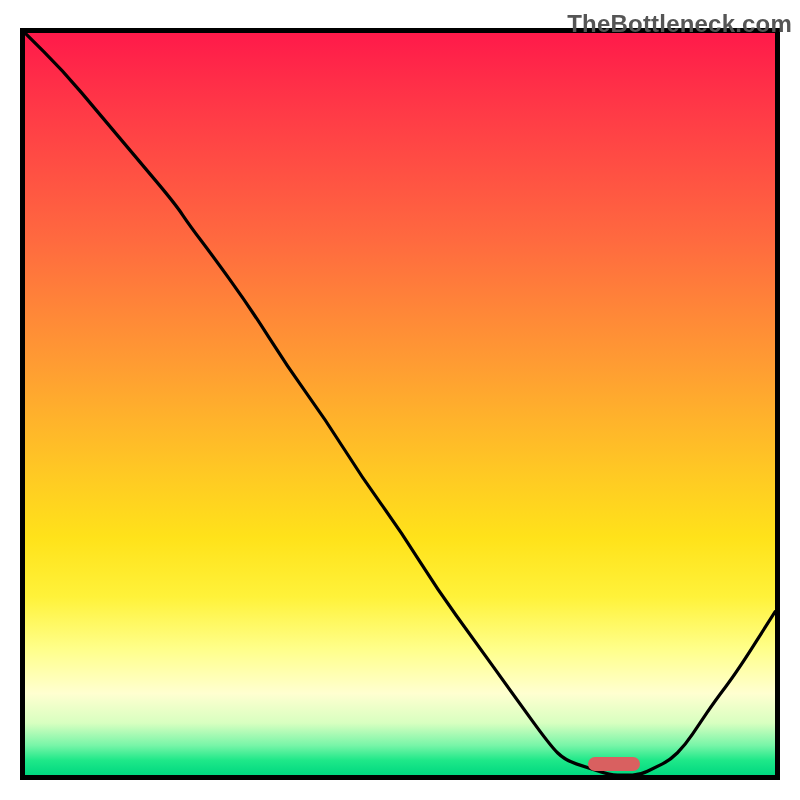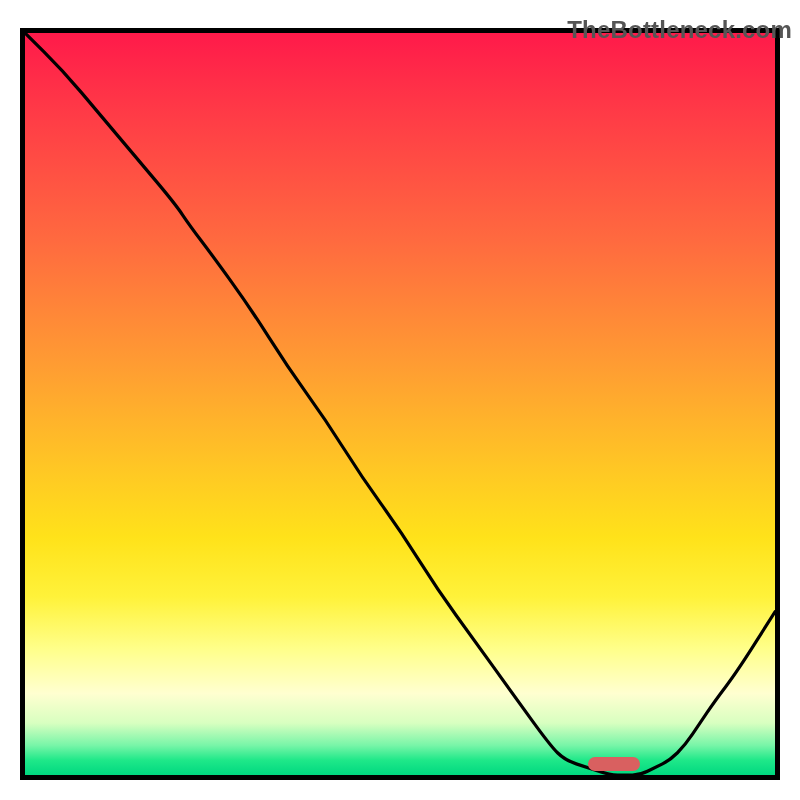--- a/index.html
+++ b/index.html
@@ -11,21 +11,21 @@
     background: #fff;
     font-family: Arial, Helvetica, sans-serif;
   }
   .container {
     position: relative;
     width: 800px;
     height: 800px;
   }
   .watermark {
     position: absolute;
-    top: 16px;
+    top: 10px;
     right: 8px;
     font-size: 24px;
     font-weight: bold;
     color: #555;
     letter-spacing: 0.2px;
     z-index: 10;
   }
   .plot-box {
     position: absolute;
     left: 20px;

